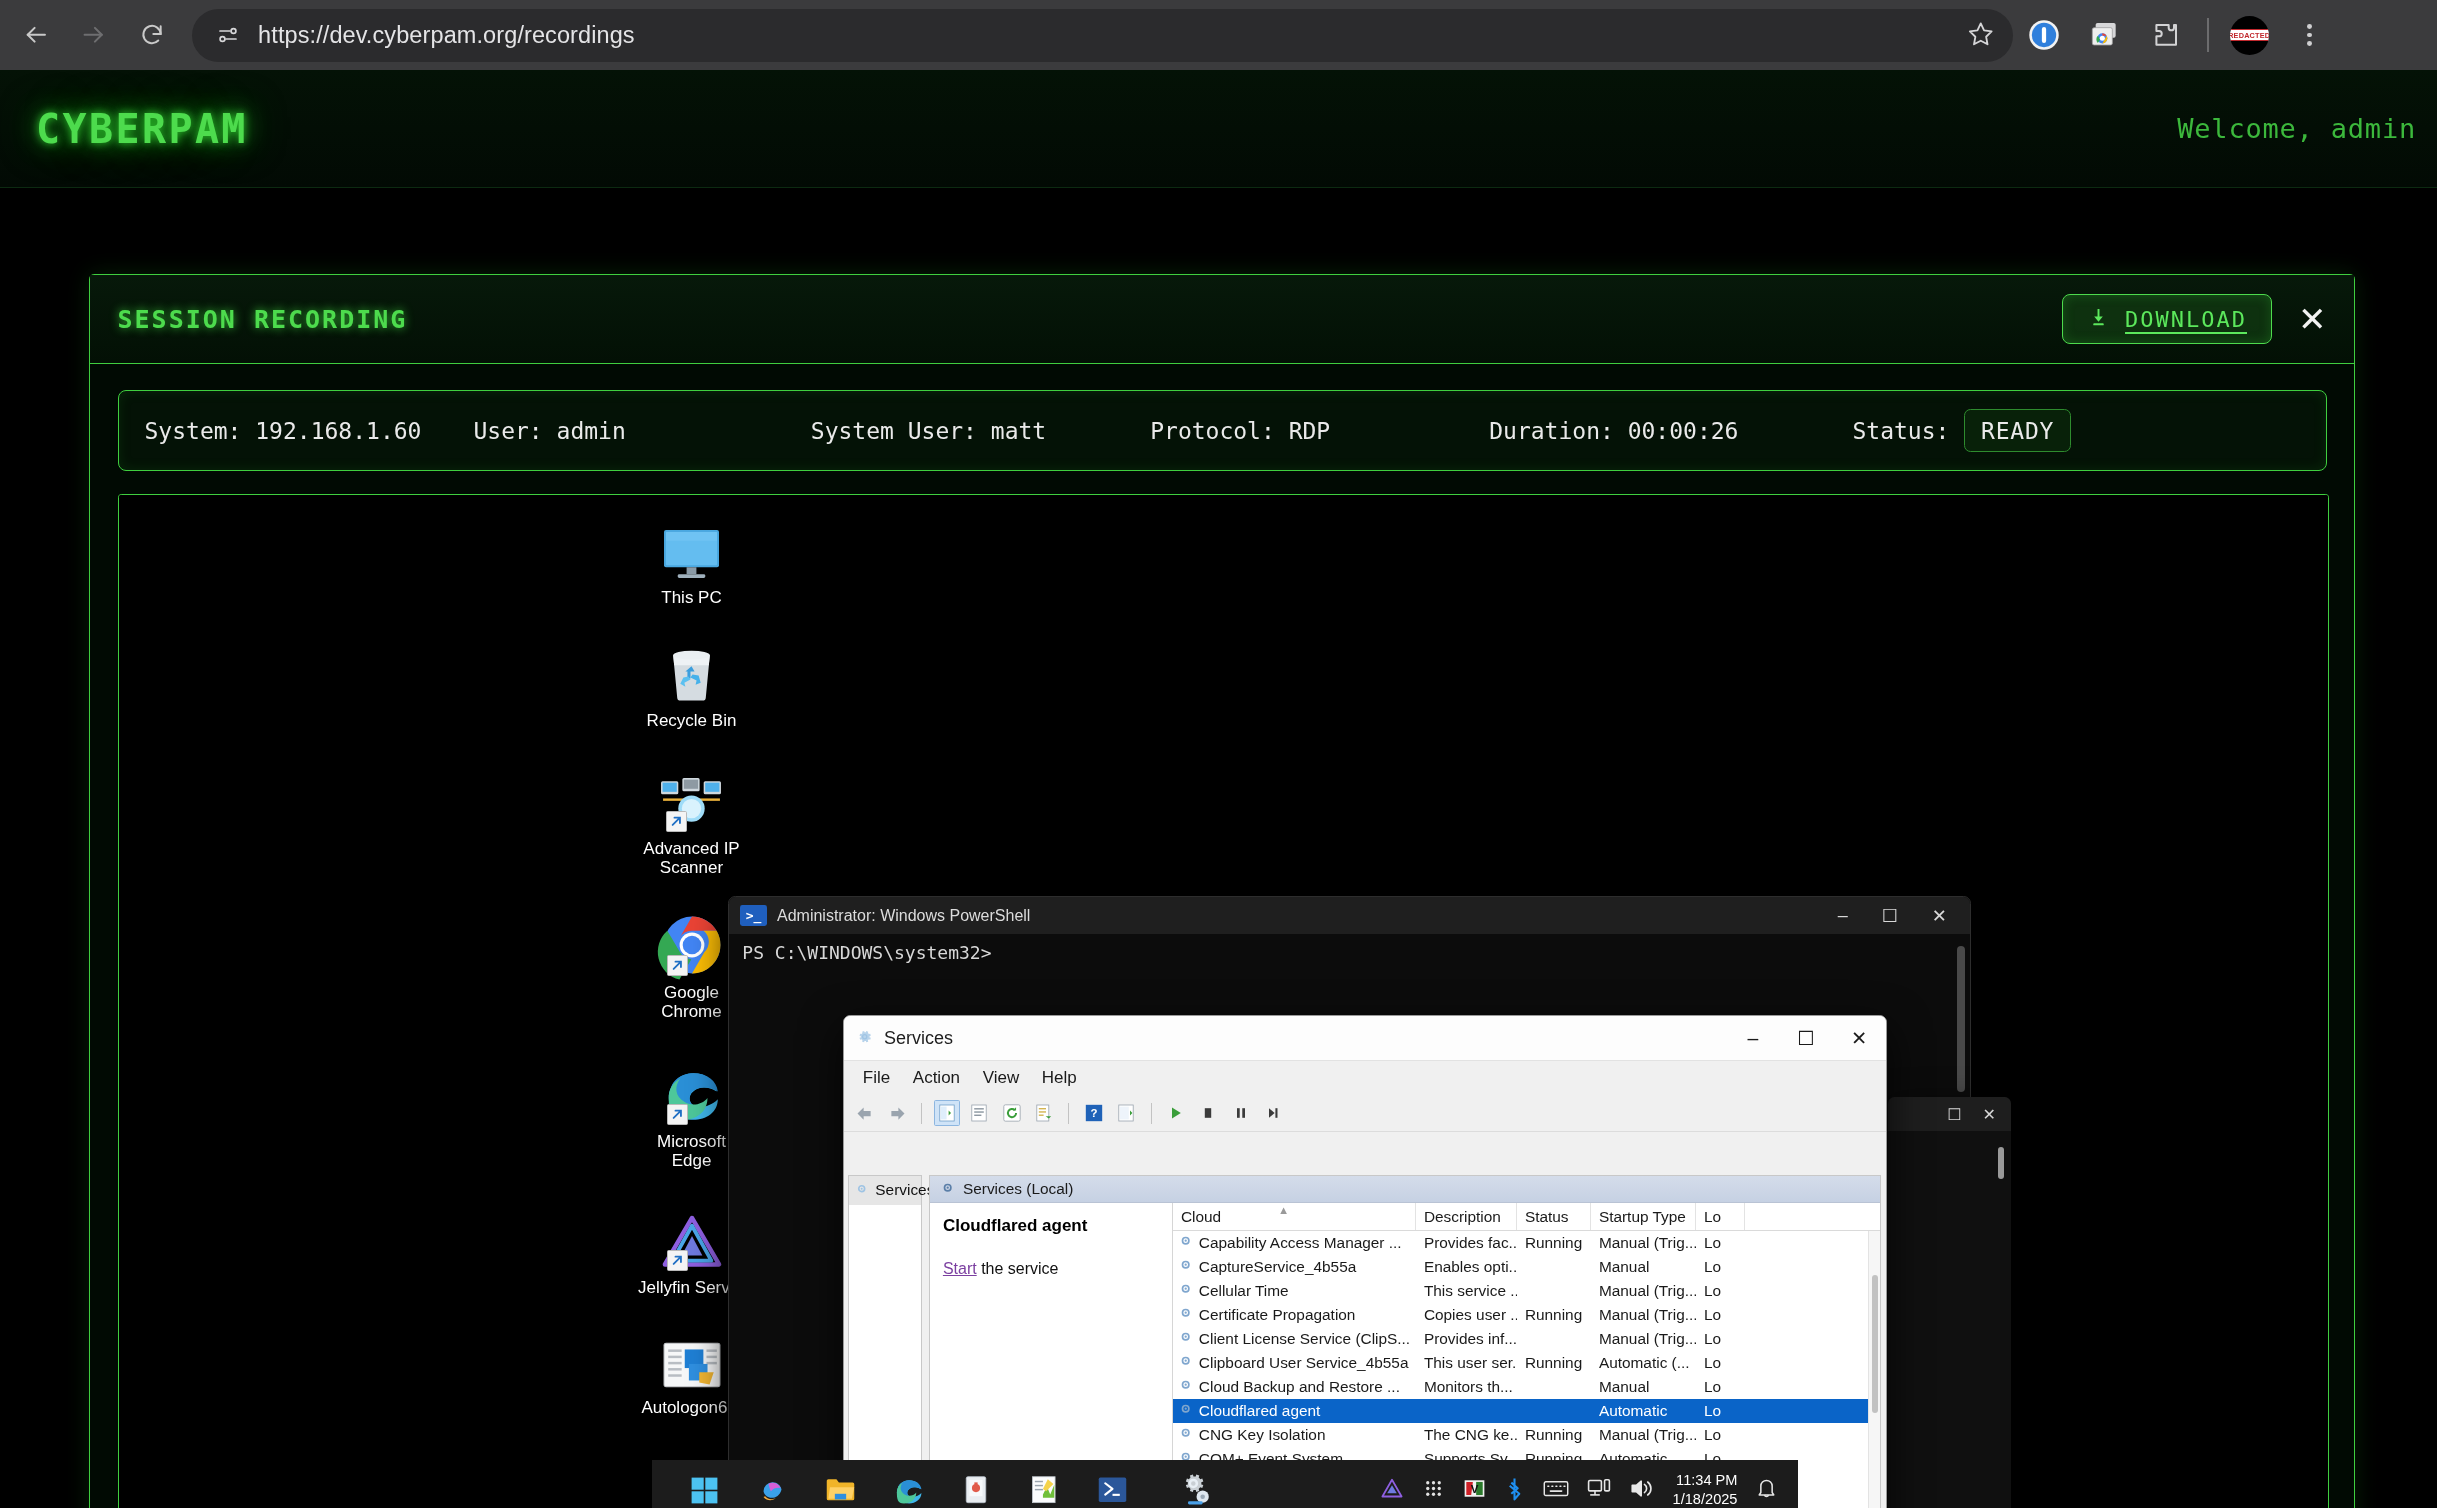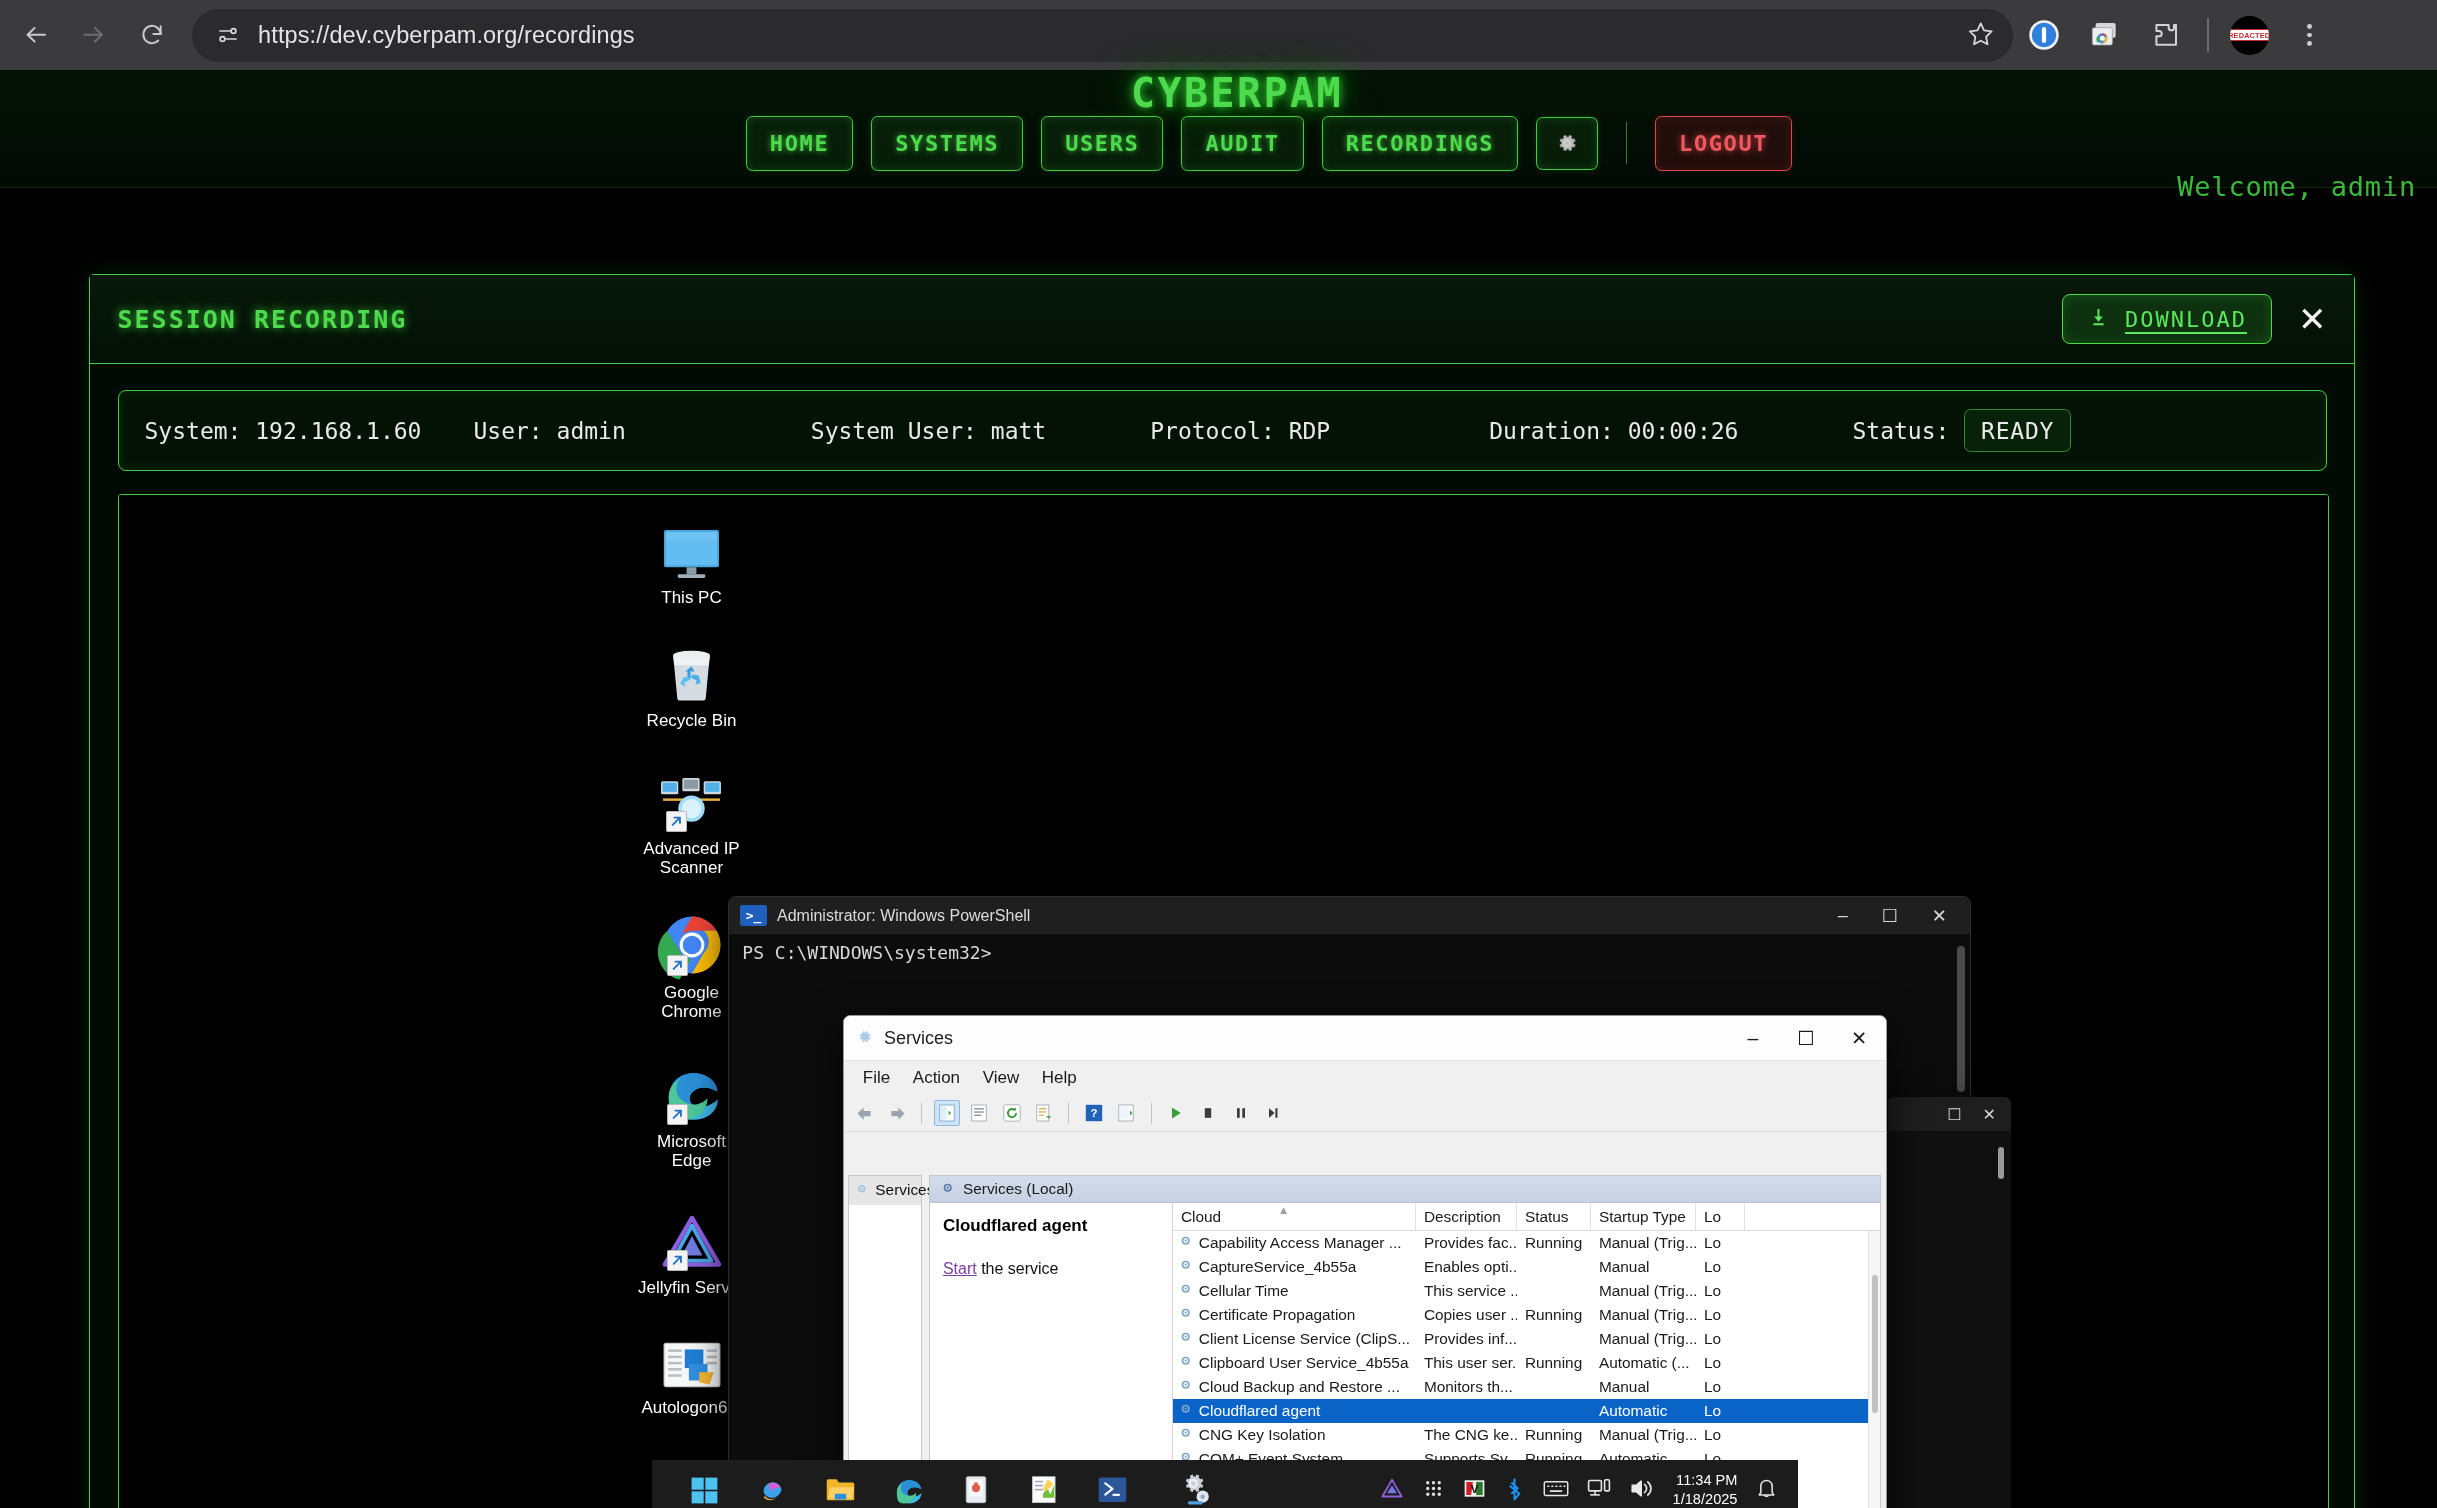--- a/index.html
+++ b/index.html
@@ -61,21 +61,20 @@
   
   .app {
     position: absolute; left: 0; top: 70px; width: 2438px; height: 1439px;
     background: #000;
   }
   .app-header {
     position: relative; height: 118px; width: 100%;
     background: linear-gradient(180deg,#041206 0%, #020a04 100%);
     display: flex; align-items: center;
     border-bottom: 0.8px solid #0c2a11;
-    flex-direction: column;
   }
   .logo {
     margin-left: 36px;
     font-family: "DejaVu Sans Mono", monospace;
     font-size: 40px; font-weight: 700; letter-spacing: 2.4px;
     color: #4ddb4d;
     text-shadow: 0 0 8px #2ecc2e, 0 0 23px #1d8f1d, 0 0 39px #0d5a0d;
   }
   .nav { display: flex; align-items: center; gap: 18px; margin-left: 100px; }
   .nav-item {
@@ -388,35 +387,20 @@
         <i></i>
         <i></i>
       </div>
   </div>
 </div>
 
 <div class="app">
 
   <div class="app-header">
     <div class="logo">CYBERPAM</div>
-    <div class="nav">
-      <div class="nav-item">HOME</div>
-      <div class="nav-item">SYSTEMS</div>
-      <div class="nav-item">USERS</div>
-      <div class="nav-item">AUDIT</div>
-      <div class="nav-item">RECORDINGS</div>
-      <div class="nav-item gear">
-        <svg width="24" height="24" viewBox="0 0 24 24" fill="#cfcfcf" stroke="#8e8e8e" stroke-width=".6">
-          <path d="M12 8.3a3.7 3.7 0 1 0 0 7.4 3.7 3.7 0 0 0 0-7.4zm0 5.6a1.9 1.9 0 1 1 0-3.8 1.9 1.9 0 0 1 0 3.8z"></path>
-          <path d="M20.3 13.6l-1.7-.5a6.8 6.8 0 0 0 0-2.2l1.7-.5-.8-2.7-1.7.6a6.9 6.9 0 0 0-1.5-1.5l.6-1.7-2.7-.8-.5 1.7a6.8 6.8 0 0 0-2.2 0l-.5-1.7-2.7.8.6 1.7a6.9 6.9 0 0 0-1.5 1.5l-1.7-.6-.8 2.7 1.7.5a6.8 6.8 0 0 0 0 2.2l-1.7.5.8 2.7 1.7-.6a6.9 6.9 0 0 0 1.5 1.5l-.6 1.7 2.7.8.5-1.7a6.8 6.8 0 0 0 2.2 0l.5 1.7 2.7-.8-.6-1.7a6.9 6.9 0 0 0 1.5-1.5l1.7.6z" opacity=".9"></path>
-        </svg>
-      </div>
-      <div class="nav-divider"></div>
-      <div class="nav-item logout">LOGOUT</div>
-    </div>
     <div class="welcome">Welcome, admin</div>
   </div>
 
   <div class="panel">
 
     <div class="panel-head">
       <div class="panel-title">SESSION RECORDING</div>
       <div class="panel-head-right">
         <div class="download-btn">
           <span>

